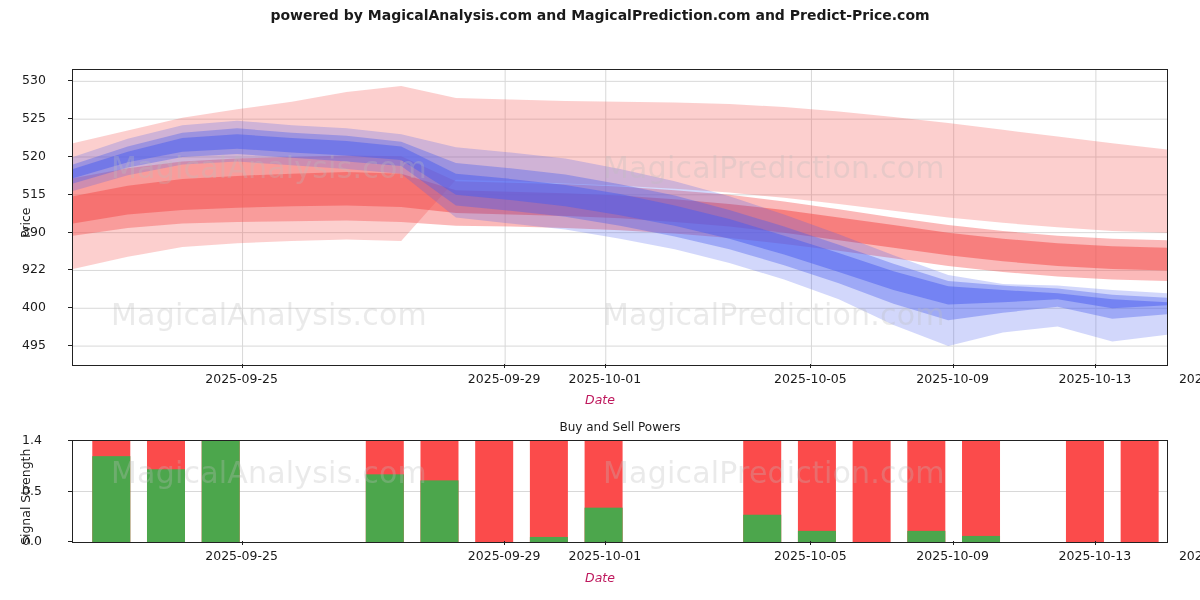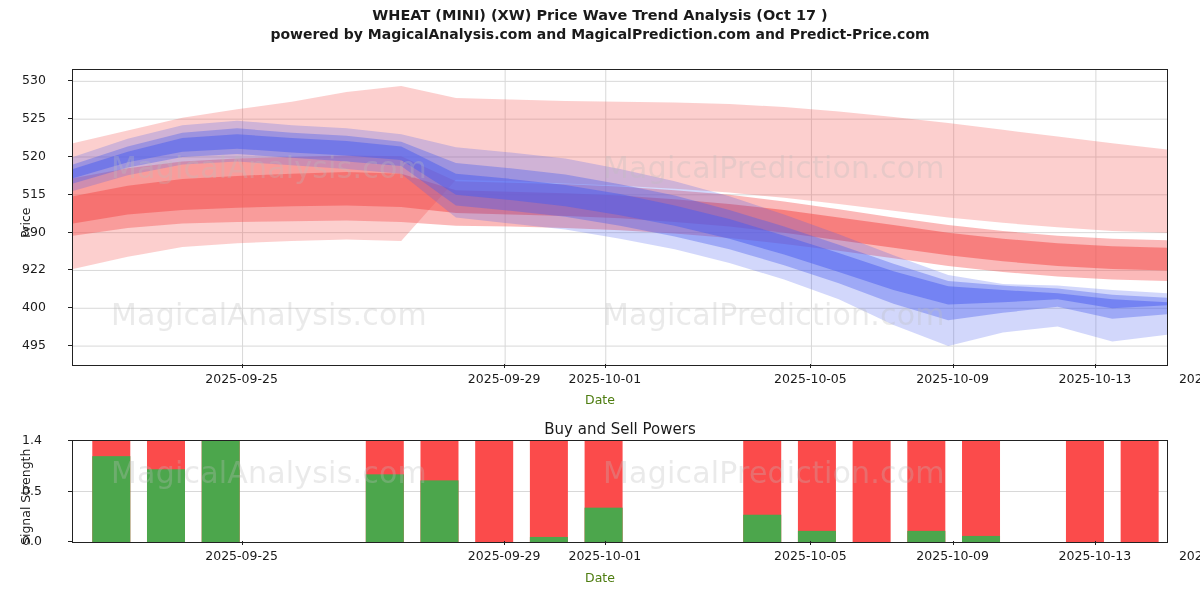--- a/index.html
+++ b/index.html
@@ -20,34 +20,33 @@
   .wm{position:absolute;color:#bdbdbd;opacity:.30;font-size:30px;
       white-space:nowrap;font-family:"DejaVu Sans","Liberation Sans",sans-serif;
       pointer-events:none;letter-spacing:.2px;margin-top:22px;}
 
   svg{display:block;}
 
   .ylab{position:absolute;font-size:12.5px;color:#1a1a1a;text-align:left;
         white-space:nowrap;}
   .xlab{position:absolute;font-size:12.5px;color:#1a1a1a;white-space:nowrap;
         transform:translateX(-50%);}
-  .axis-name{position:absolute;font-size:12.5px;color:#4d7c0f;white-space:nowrap;}
+  .axis-name{position:absolute;font-size:12.5px;color:#be185d;white-space:nowrap;font-style:italic;}
   .ytitle{position:absolute;font-size:12.5px;color:#1a1a1a;white-space:nowrap;
           transform-origin:0 0;transform:rotate(-90deg);}
-  .subtitle{position:absolute;font-size:15px;color:#1a1a1a;white-space:nowrap;
+  .subtitle{position:absolute;font-size:12px;color:#1a1a1a;white-space:nowrap;
             transform:translateX(-50%);}
   .tick{position:absolute;background:#222;}
 </style>
 </head>
 <body>
 
 <div id="root">
 
   <div class="title-block">
-    <div class="title-main">WHEAT (MINI) (XW) Price Wave Trend Analysis (Oct 17 )</div>
     <div class="title-sub">powered by MagicalAnalysis.com and MagicalPrediction.com and Predict-Price.com</div>
   </div>
 
   <div class="panel" id="price-panel">
     <div class="clip">
       <div class="wm" style="left:38px;top:58px;">MagicalAnalysis.com</div>
       <div class="wm" style="left:530px;top:58px;">MagicalPrediction.com</div>
       <div class="wm" style="left:38px;top:205px;">MagicalAnalysis.com</div>
       <div class="wm" style="left:530px;top:205px;">MagicalPrediction.com</div>
       <svg id="price-svg" width="1094" height="295" viewBox="0 0 1094 295" preserveAspectRatio="none">

